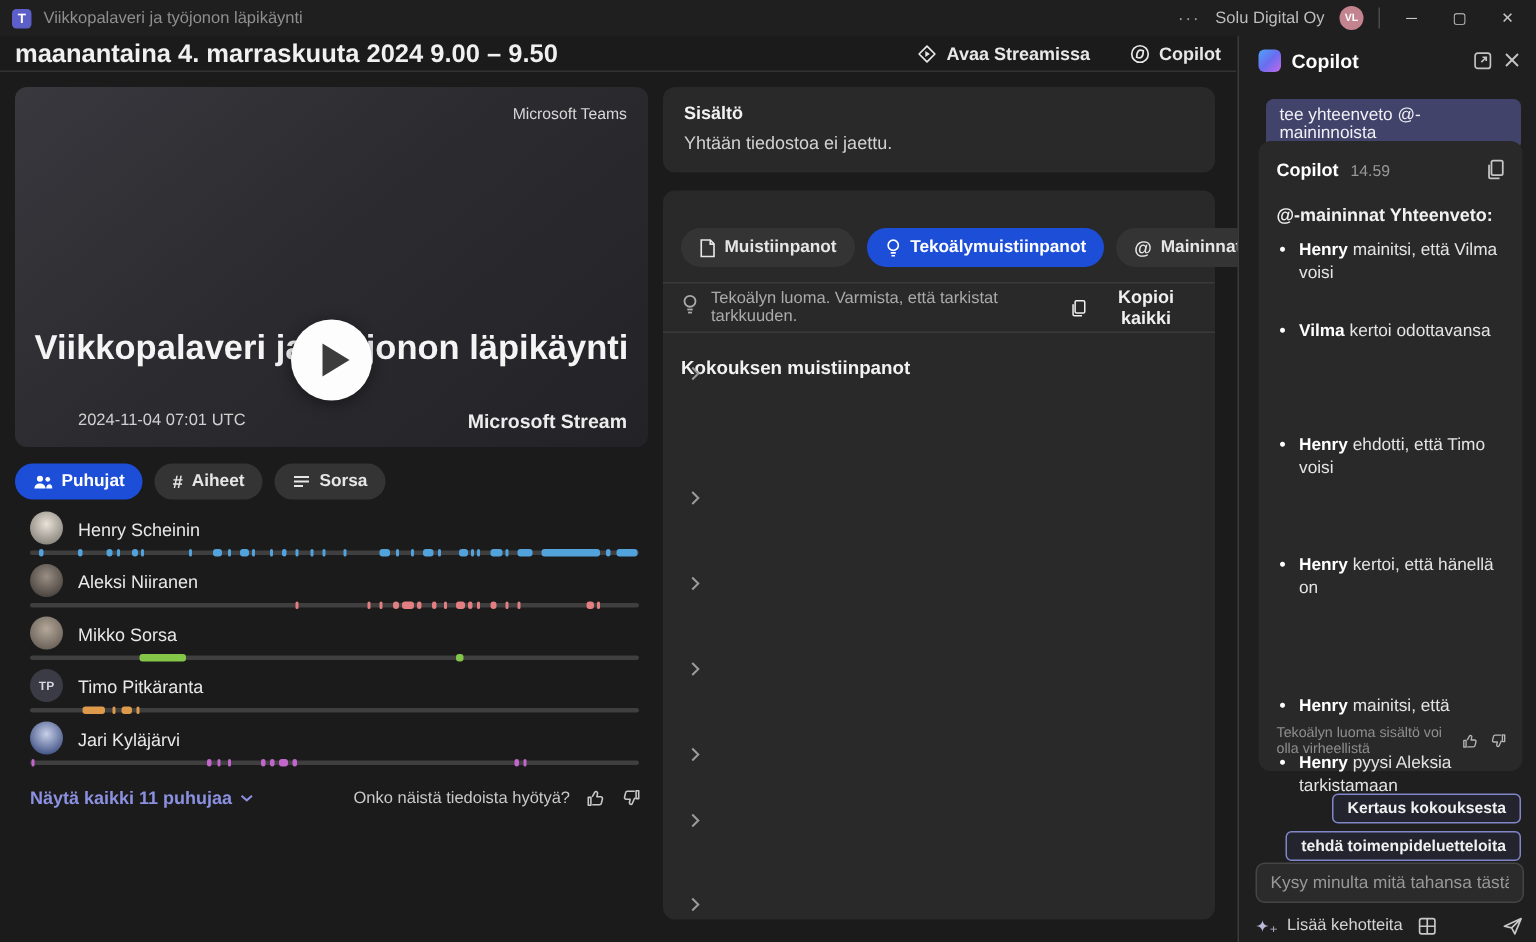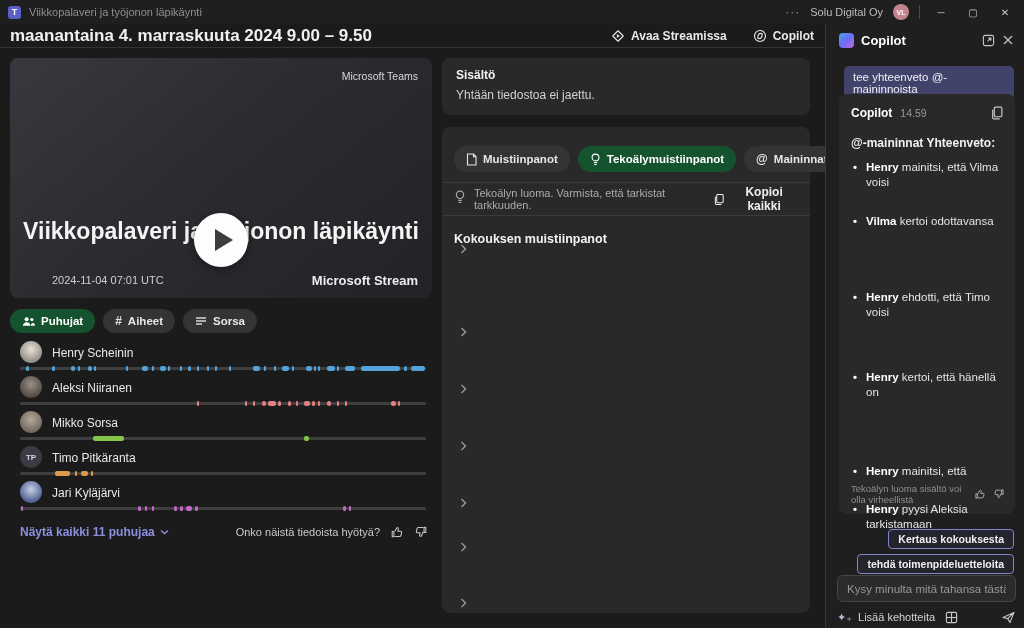--- a/index.html
+++ b/index.html
@@ -49,21 +49,21 @@
               margin-left:5px; }
   .video-ts { position:absolute; left:42px; top:216px; font-size:11px; color:#d0d0d0; }
   .brand-bottom { position:absolute; right:14px; bottom:10px; font-size:13px;
                   font-weight:600; color:#ececec; }
 
   
   .tabs-row { position:absolute; left:10px; top:309px; display:flex; gap:8px; }
   .pill { height:24px; border-radius:12px; background:#343434; color:#e6e6e6;
           font-size:11.5px; font-weight:bold; display:flex; align-items:center;
           gap:6px; padding:0 12px; border:none; font-family:inherit; cursor:pointer; }
-  .pill.selected { background:#14532d; color:#fff; }
+  .pill.selected { background:#1d4ed8; color:#fff; }
   .pill svg { display:block; }
 
   
   .speakers { position:absolute; left:10px; top:338px; width:424px; }
   .speaker-row { position:relative; height:35px; }
   .speaker-row .avatar { position:absolute; left:10px; top:3px; width:22px; height:22px;
                          border-radius:50%; font-size:8px; font-weight:bold;
                          display:flex; align-items:center; justify-content:center;
                          color:#d6d6e2; }
   .speaker-row .speaker-name { position:absolute; left:42px; top:8px; font-size:12px;
@@ -82,21 +82,21 @@
   .icon-btn { background:none; border:none; color:#c9c9c9; cursor:pointer;
               padding:0; display:flex; align-items:center; }
 
   
   .card { position:absolute; background:#292929; border-radius:8px; }
   .card-content { left:442px; top:58px; width:368px; height:57px; padding:10px 14px; }
   .card-content .c-title { font-size:12px; font-weight:bold; color:#f2f2f2; margin-bottom:6px; }
   .card-content .c-body { font-size:12px; color:#d2d2d2; }
 
   .card-notes { left:442px; top:127px; width:368px; height:486px; }
-  .notes-tabs { display:flex; align-items:center; gap:8px; padding:19px 12px 10px; }
+  .notes-tabs { display:flex; align-items:center; gap:8px; padding:25px 12px 10px; }
   .notes-tabs .pill { height:26px; border-radius:13px; font-size:11.5px; }
   .hr { height:1px; background:#3a3a3a; }
   .ai-notice-row { display:flex; align-items:center; height:32px; padding:0 12px;
                    gap:8px; }
   .ai-notice { font-size:11px; color:#ababab; }
   .copy-all { margin-left:auto; display:flex; align-items:center; gap:6px;
               font-size:12px; font-weight:bold; color:#f0f0f0; background:none;
               border:none; font-family:inherit; cursor:pointer; }
   .notes-heading { font-size:12.5px; font-weight:bold; color:#f2f2f2;
                    padding:16px 12px 0; }

